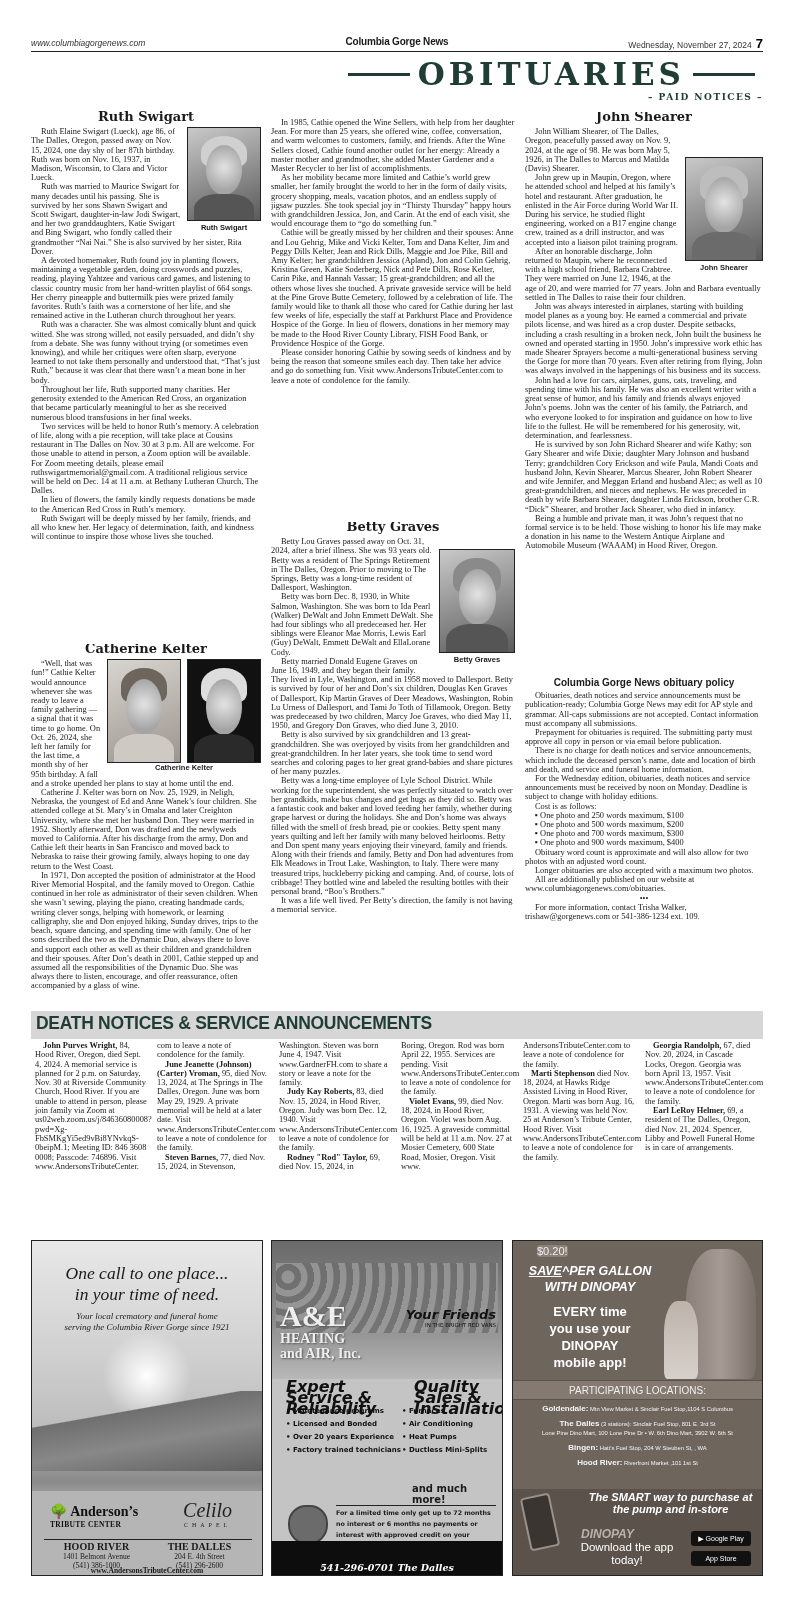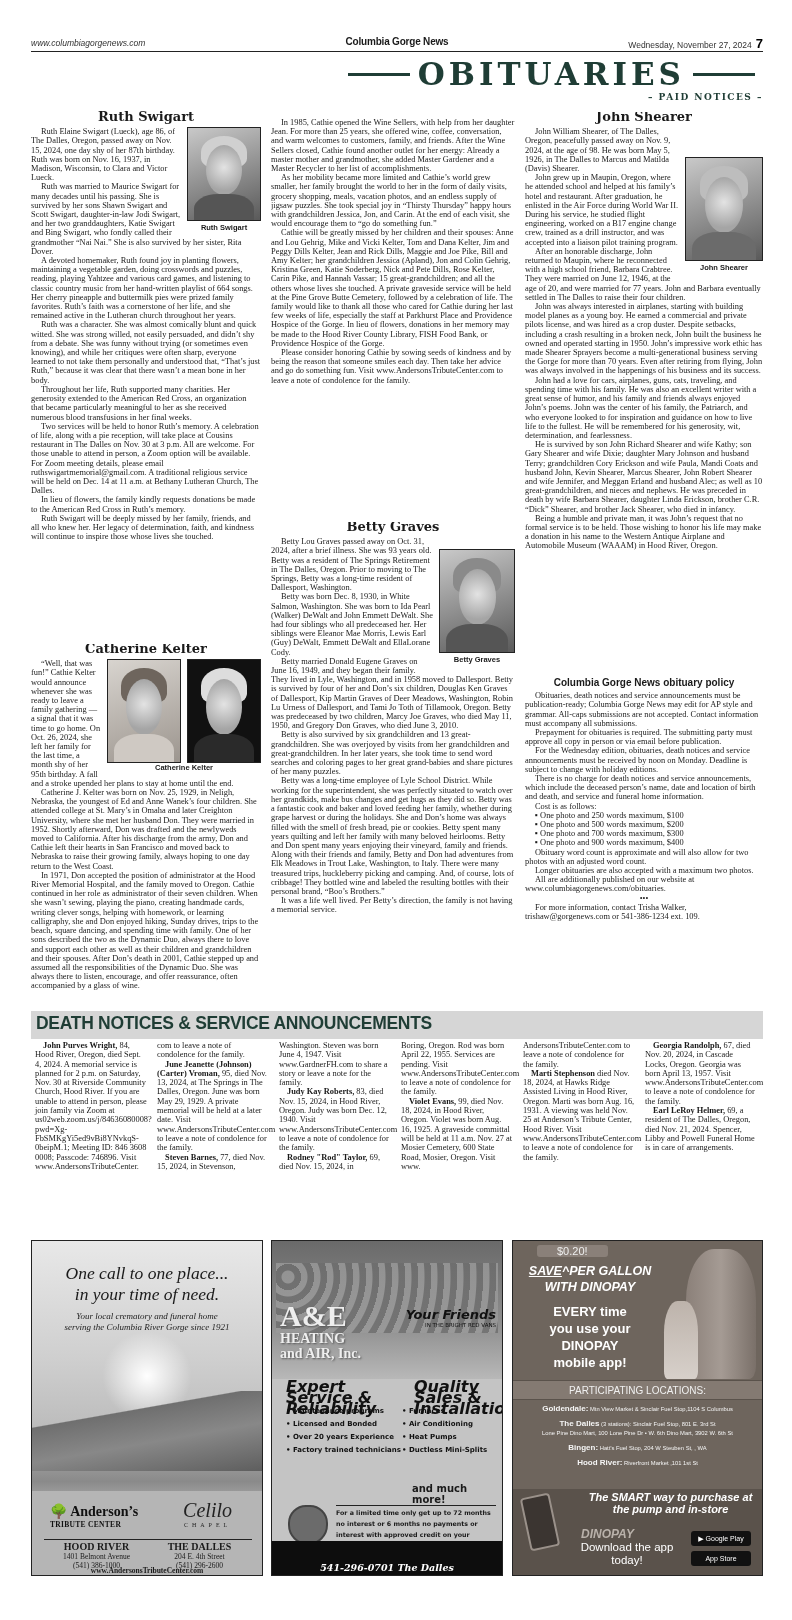--- a/index.html
+++ b/index.html
@@ -54,21 +54,21 @@
 .ad2 .friends{position:absolute;top:66px;right:6px;font-style:italic;font-weight:bold;font-size:13px;color:#111;font-family:"DejaVu Sans",sans-serif;text-align:right}
 .ad2 .friends small{display:block;font-size:5.5px;font-style:normal;font-weight:normal}
 .ad2 .sec{position:absolute;top:140px;font-family:"DejaVu Sans",sans-serif;font-style:italic;font-weight:bold;font-size:16px;line-height:11px;color:#111}
 .ad2 ul{list-style:none;position:absolute;font-family:"DejaVu Sans",sans-serif;font-size:7px;line-height:13px;color:#111;font-weight:bold}
 .ad2 ul li:before{content:"• "}
 .ad2 .badge{position:absolute;left:16px;top:264px;width:40px;height:40px;border-radius:45% 45% 50% 50%;background:#6b6b6b;border:2px solid #444}
 .ad2 .offer{position:absolute;left:64px;top:264px;width:160px;font-family:"DejaVu Sans",sans-serif;font-weight:bold;font-size:6.3px;line-height:11px;border-top:1px solid #222;border-bottom:1px solid #222;padding:1px 0}
 .ad2 .serving{position:absolute;top:312px;left:0;width:100%;text-align:center;font-style:italic;font-weight:bold;font-size:8.3px;line-height:11px;font-family:"DejaVu Serif",serif}
 .ad2 .phones{position:absolute;bottom:0;left:0;width:100%;height:34px;background:#0d0d0d;color:#fff;text-align:center;font-style:italic;font-weight:bold;font-size:9.5px;line-height:11px;padding-top:21px;font-family:"DejaVu Serif",serif}
 .ad3{left:481px;width:251px;background:#6e655d;color:#fff;font-family:"Liberation Sans",sans-serif}
-.ad3 .price{position:absolute;top:4px;left:24px;font-size:11px;background:#8a8079;border-radius:3px;padding:0 20px;color:#eee}
+.ad3 .price{position:absolute;top:4px;left:24px;font-size:11px;background:#8a8079;border-radius:3px;padding:0 0;color:#eee}
 .ad3 .save{position:absolute;top:22px;left:12px;width:130px;text-align:center;font-style:italic;font-weight:bold;font-size:12.5px;line-height:16px}
 .ad3 .save u{text-decoration:underline}
 .ad3 .every{position:absolute;top:62px;left:12px;width:130px;text-align:center;font-weight:bold;font-size:13px;line-height:17px}
 .ad3 .dino{position:absolute;right:6px;top:8px;width:70px;height:130px;border-radius:40% 40% 10% 10%;background:linear-gradient(90deg,#8b8079,#a59b94 50%,#7a7069)}
 .ad3 .girl{position:absolute;right:64px;top:60px;width:34px;height:78px;border-radius:40% 40% 10% 10%;background:linear-gradient(180deg,#bdb3ab,#d7d0ca)}
 .ad3 .part{position:absolute;top:139px;left:0;width:100%;height:20px;background:#847a72;text-align:center;font-size:10px;line-height:20px;color:#f0f0f0;border-top:1px solid #5a524b;border-bottom:1px solid #5a524b}
 .ad3 .locs{position:absolute;top:163px;left:0;width:100%;text-align:center;font-size:5.8px;line-height:9px;color:#f4f4f4}
 .ad3 .locs b{font-size:8px;font-weight:bold}
 .ad3 .locs div{margin-bottom:5px}
 .ad3 .smart{position:absolute;top:248px;left:0;width:100%;height:88px;background:#5a524b}
@@ -179,22 +179,22 @@
     <p>John was always interested in airplanes, starting with building model planes as a young boy. He earned a commercial and private pilots license, and was hired as a crop duster. Despite setbacks, including a crash resulting in a broken neck, John built the business he owned and operated starting in 1950. John’s impressive work ethic has made Shearer Sprayers become a multi-generational business serving the Gorge for more than 70 years. Even after retiring from flying, John was always involved in the happenings of his business and its success.</p>
     <p>John had a love for cars, airplanes, guns, cats, traveling, and spending time with his family. He was also an excellent writer with a great sense of humor, and his family and friends always enjoyed John’s poems. John was the center of his family, the Patriarch, and who everyone looked to for inspiration and guidance on how to live life to the fullest. He will be remembered for his generosity, wit, determination, and fearlessness.</p>
     <p>He is survived by son John Richard Shearer and wife Kathy; son Gary Shearer and wife Dixie; daughter Mary Johnson and husband Terry; grandchildren Cory Erickson and wife Paula, Mandi Coats and husband John, Kevin Shearer, Marcus Shearer, John Robert Shearer and wife Jennifer, and Meggan Erland and husband Alec; as well as 10 great-grandchildren, and nieces and nephews. He was preceded in death by wife Barbara Shearer, daughter Linda Erickson, brother C.R. “Dick” Shearer, and brother Jack Shearer, who died in infancy.</p>
     <p>Being a humble and private man, it was John’s request that no formal service is to be held. Those wishing to honor his life may make a donation in his name to the Western Antique Airplane and Automobile Museum (WAAAM) in Hood River, Oregon.</p>
   </div>
 
   <div class="col" style="left:494px;top:672px;width:238px;height:330px;overflow:hidden">
     <div class="policy-h">Columbia Gorge News obituary policy</div>
     <p>Obituaries, death notices and service announcements must be publication-ready; Columbia Gorge News may edit for AP style and grammar. All-caps submissions are not accepted. Contact information must accompany all submissions.</p>
     <p>Prepayment for obituaries is required. The submitting party must approve all copy in person or via email before publication.</p>
+    <p>There is no charge for death notices and service announcements, which include the deceased person’s name, date and location of birth and death, and service and funeral home information.</p>
     <p>For the Wednesday edition, obituaries, death notices and service announcements must be received by noon on Monday. Deadline is subject to change with holiday editions.</p>
-    <p>There is no charge for death notices and service announcements, which include the deceased person’s name, date and location of birth and death, and service and funeral home information.</p>
     <p>Cost is as follows:</p>
     <p class="bullet">▪ <span>One photo and 250 words maximum, $100</span></p>
     <p class="bullet">▪ <span>One photo and 500 words maximum, $200</span></p>
     <p class="bullet">▪ <span>One photo and 700 words maximum, $300</span></p>
     <p class="bullet">▪ <span>One photo and 900 words maximum, $400</span></p>
     <p>Obituary word count is approximate and will also allow for two photos with an adjusted word count.</p>
     <p>Longer obituaries are also accepted with a maximum two photos.</p>
     <p>All are additionally published on our website at www.columbiagorgenews.com/obituaries.</p>
     <div class="stars">•••</div>
     <p>For more information, contact Trisha Walker, trishaw@gorgenews.com or 541-386-1234 ext. 109.</p>

